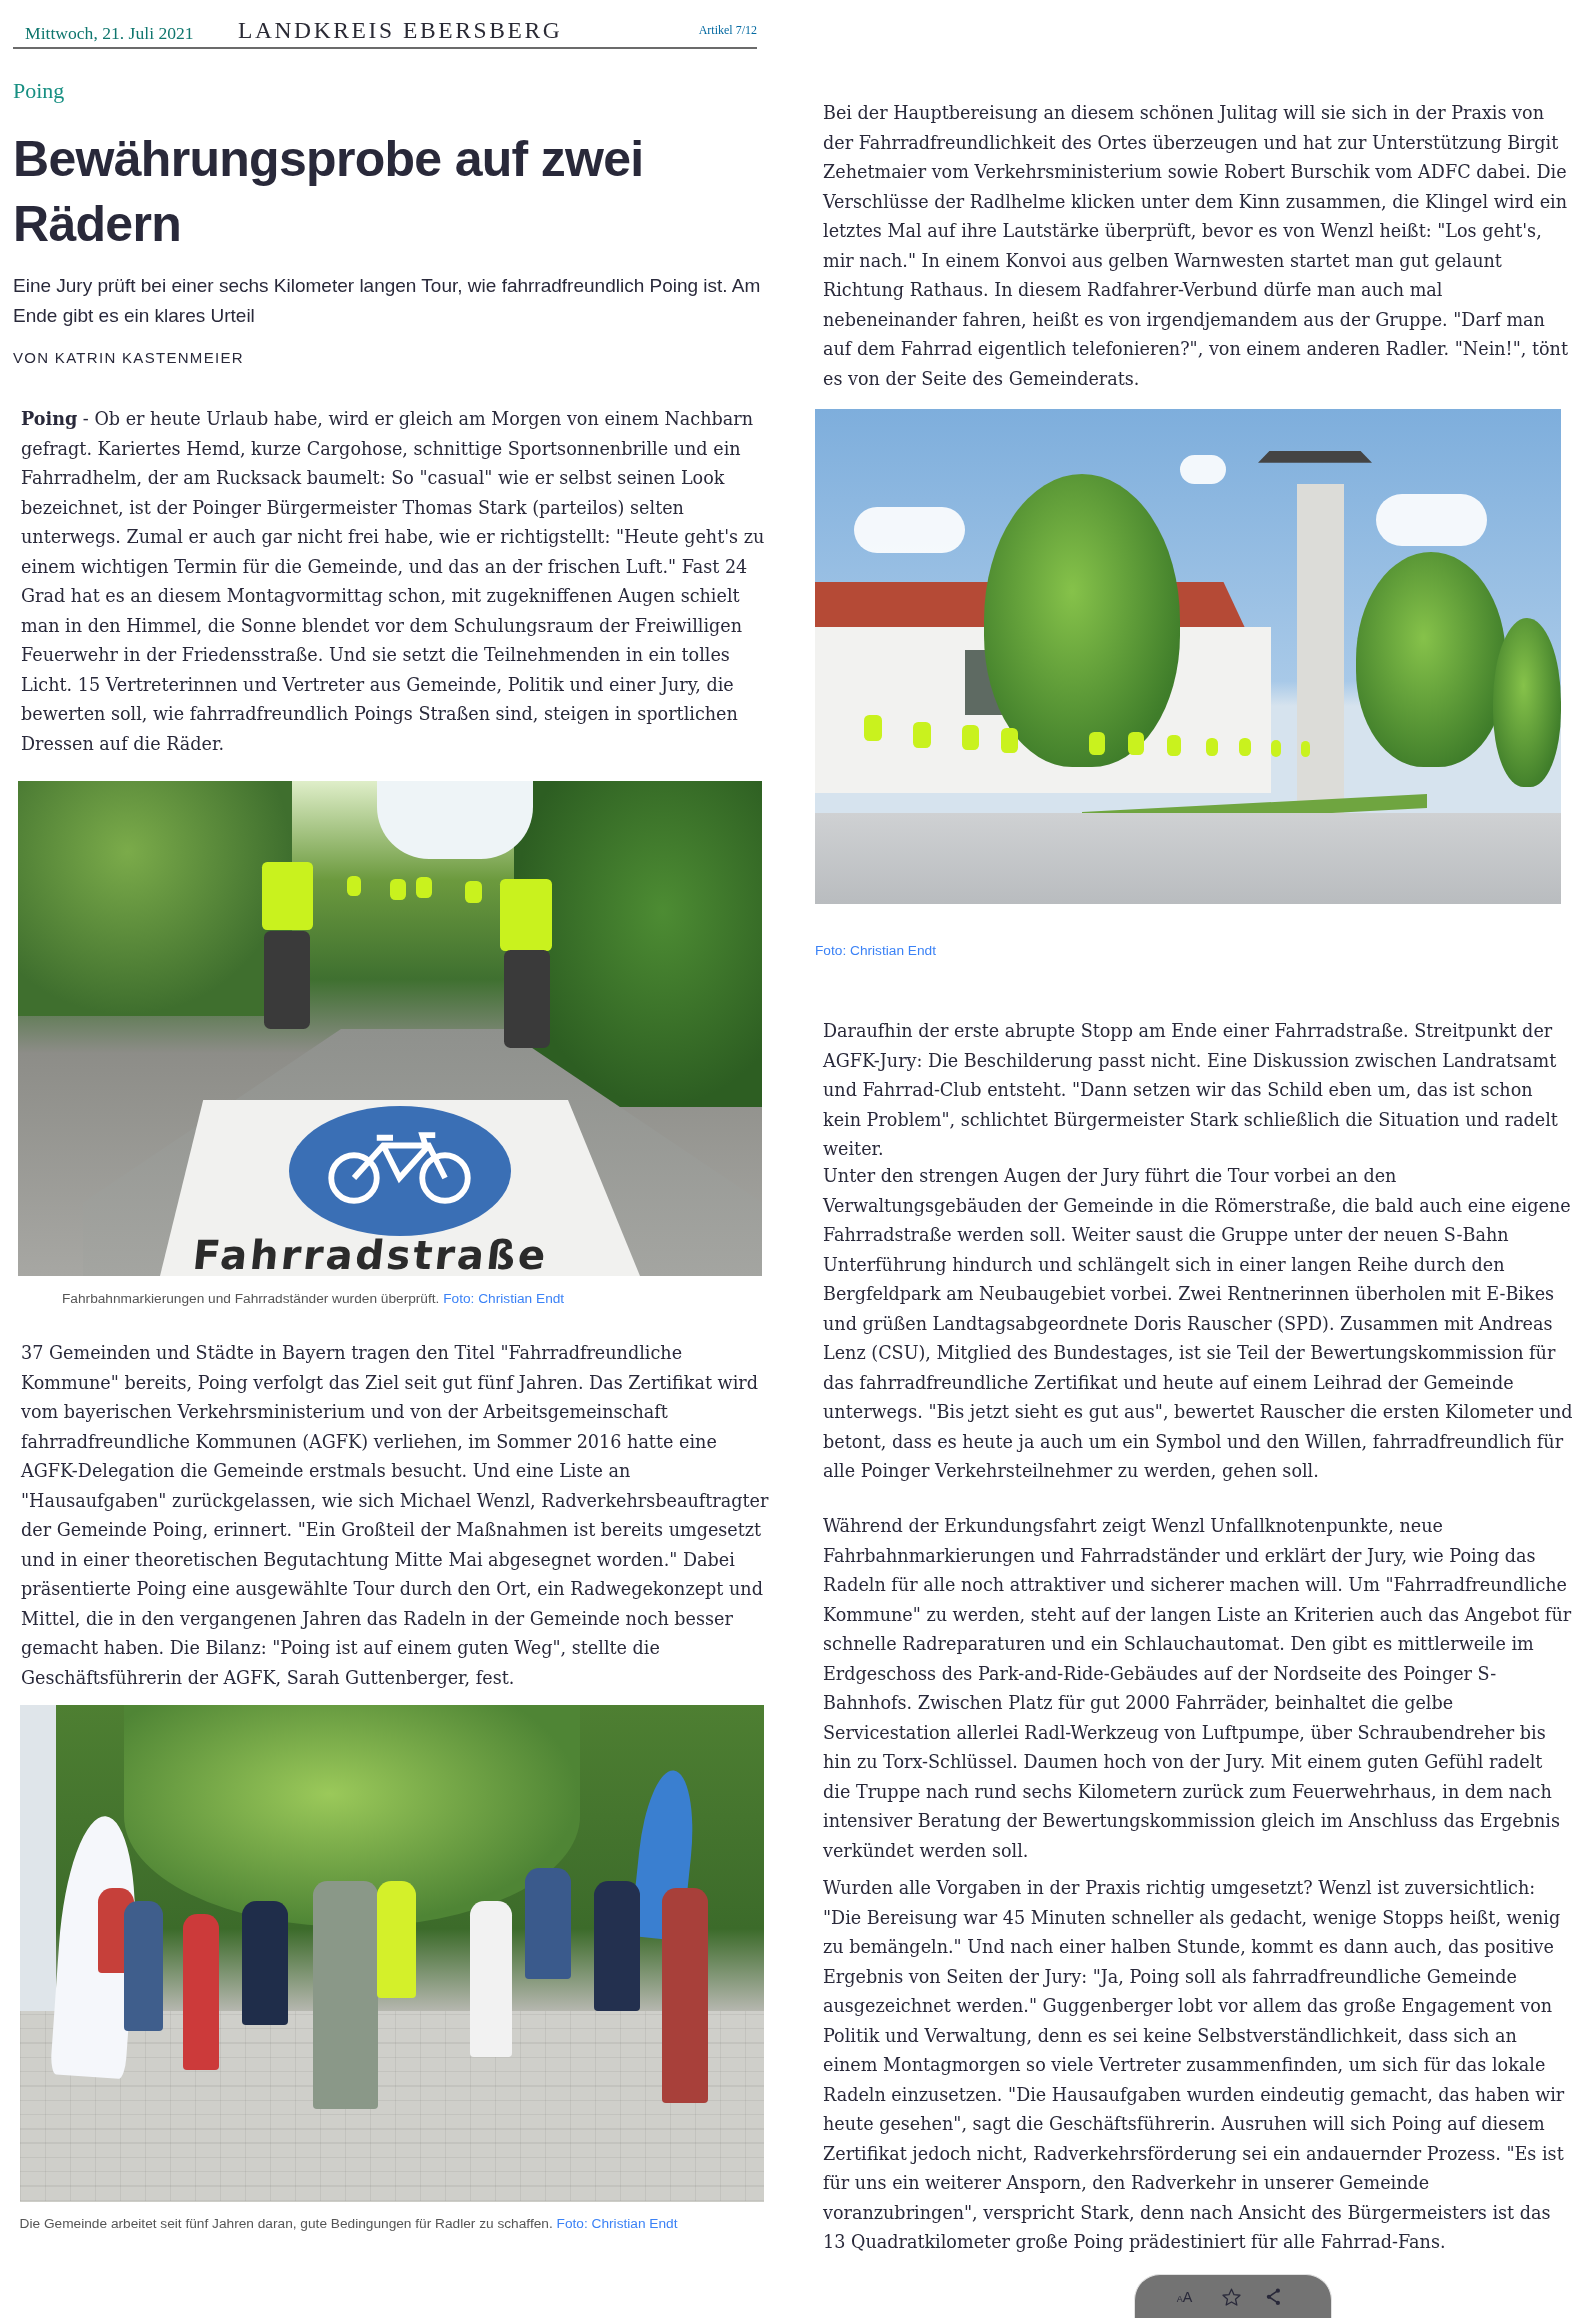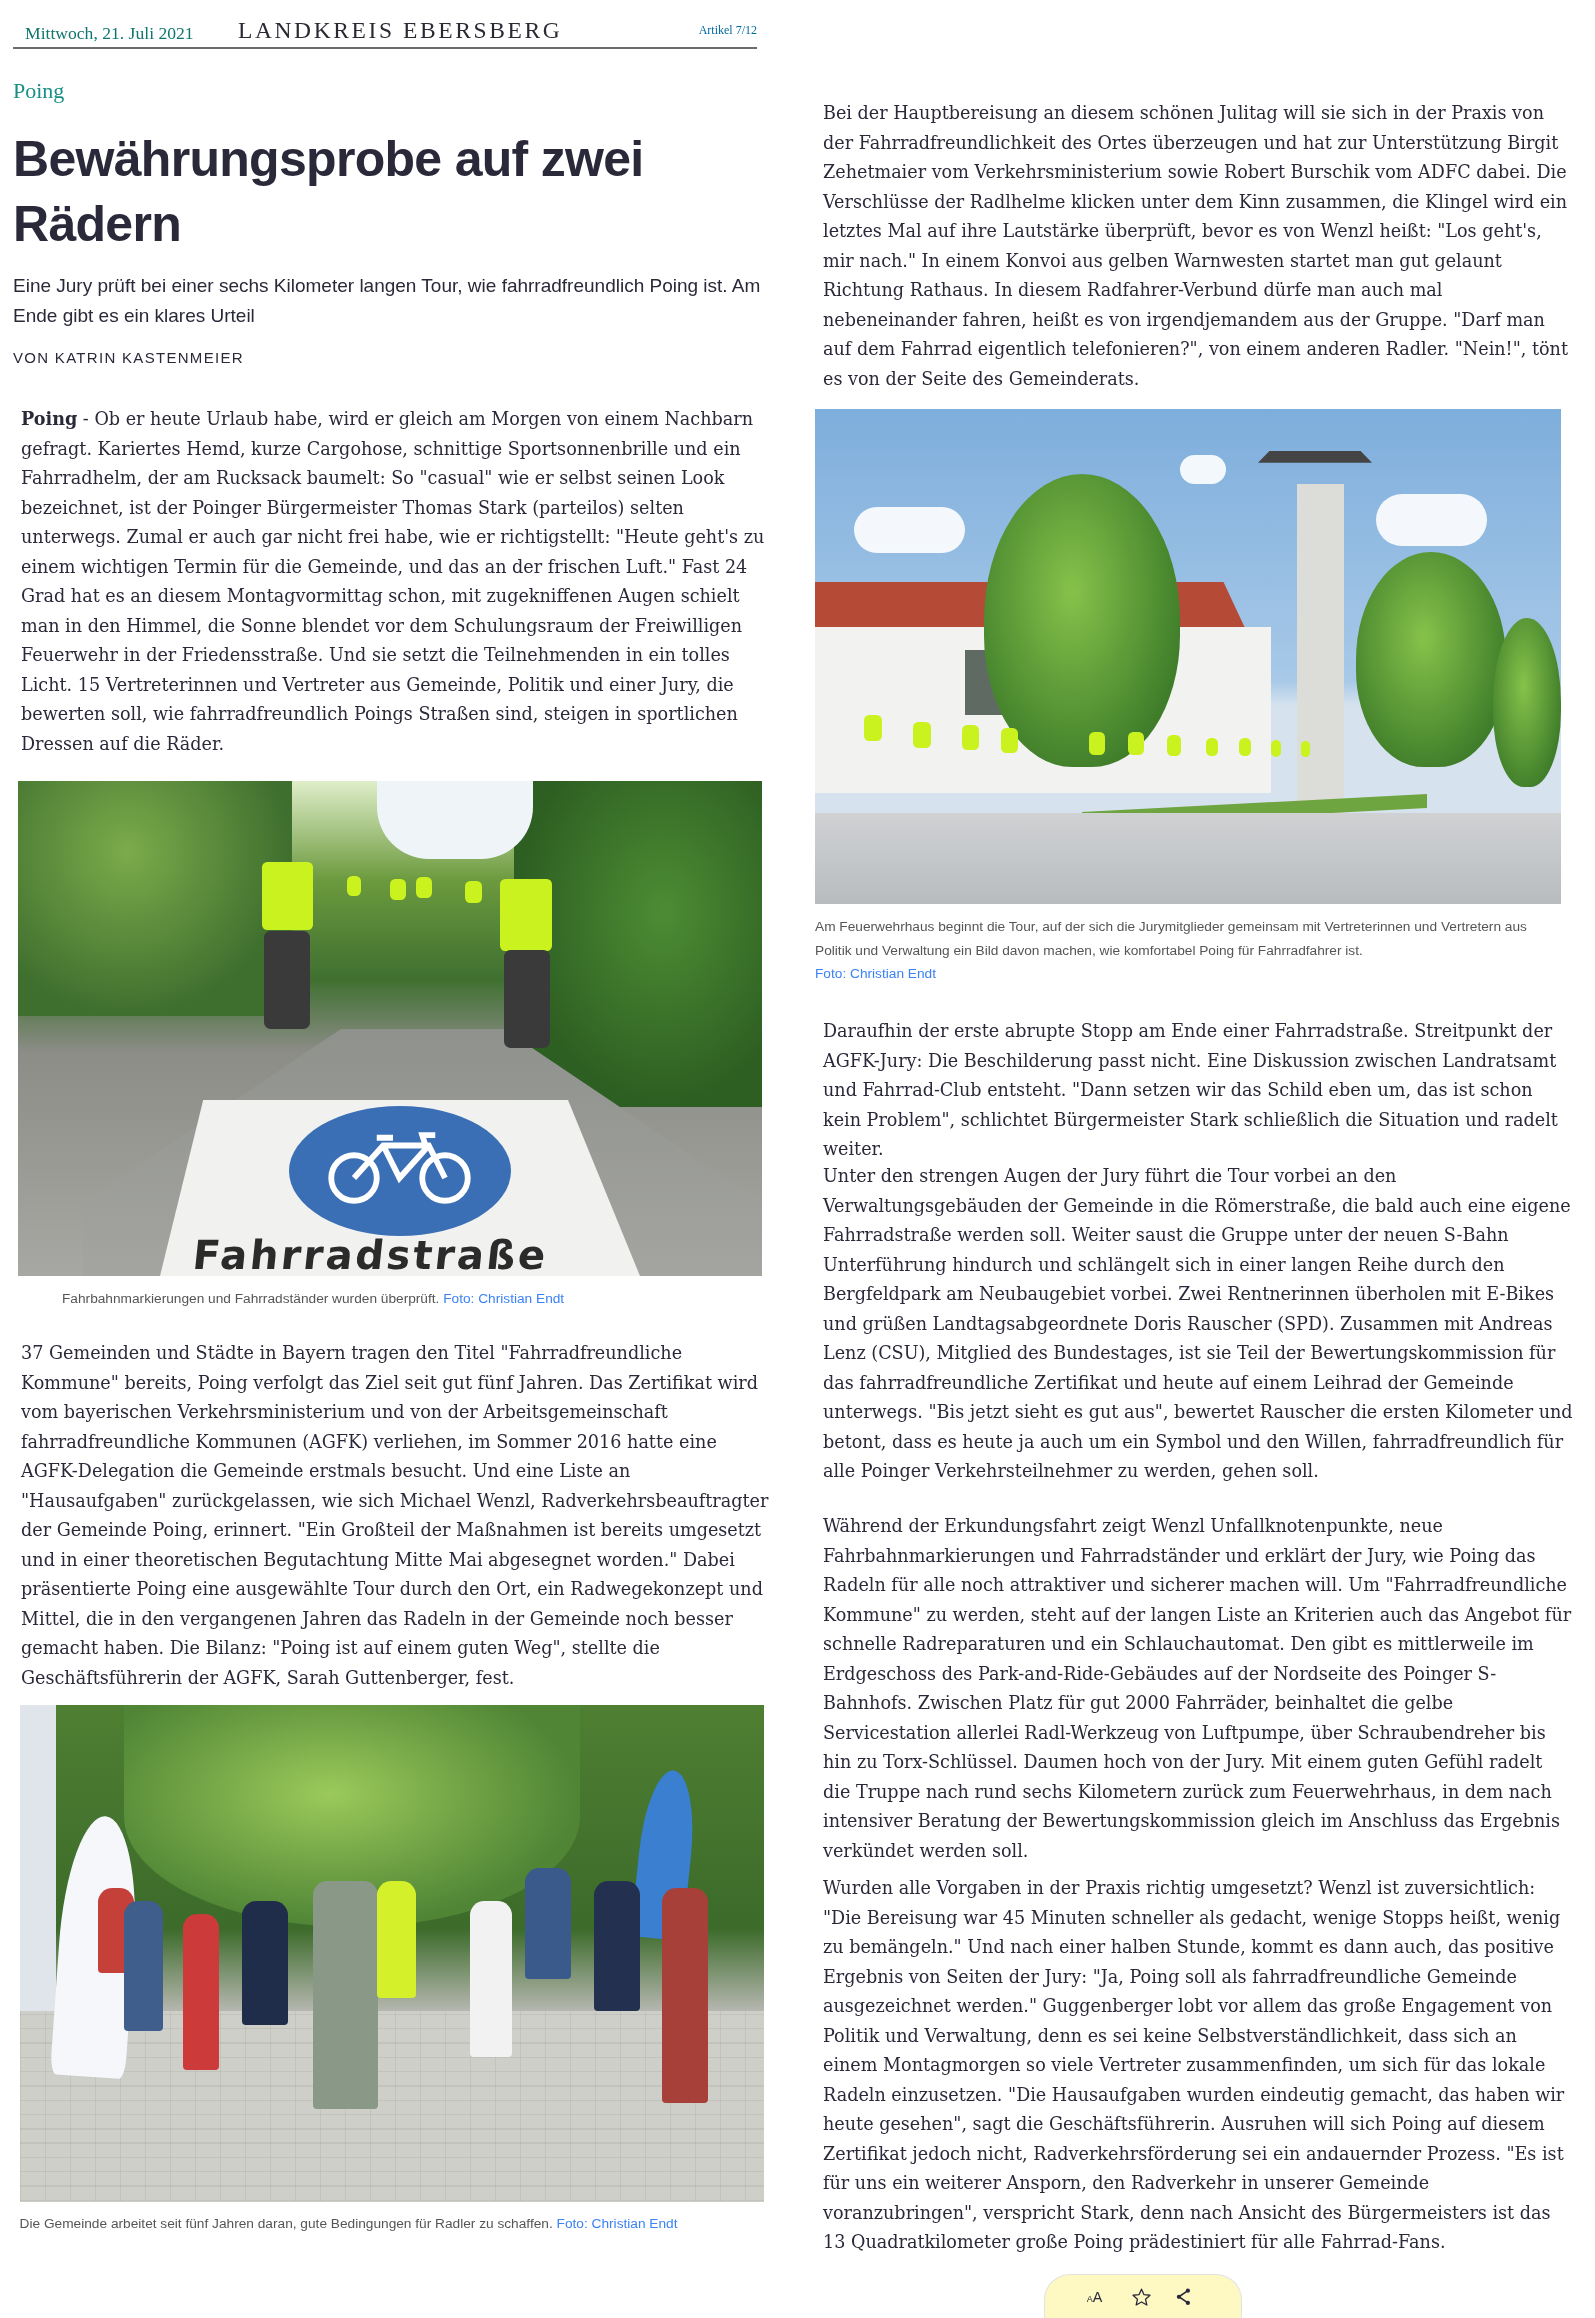--- a/index.html
+++ b/index.html
@@ -58,21 +58,21 @@
     background: linear-gradient(180deg, #4e7f32 0%, #3c6b2a 45%, #b9b9b3 62%, #cdcdc7 100%); }
   .ph3 .canopy { position:absolute; left:104px; top:0; width:456px; height:222px; background:radial-gradient(ellipse at 45% 40%, #9bc95a, #4f8535 70%); border-radius:0 0 50% 50%; }
   .ph3 .wall { position:absolute; left:0; top:0; width:36px; height:456px; background:#dfe5ea; }
   .ph3 .flag1 { position:absolute; left:39px; top:111px; width:75px; height:261px; background:#f5f7fb; border-radius:60% 60% 10% 10%; transform:rotate(4deg); }
   .ph3 .flag2 { position:absolute; left:619px; top:65px; width:52px; height:169px; background:#3a7fd0; border-radius:60% 60% 10% 10%; transform:rotate(6deg); }
   .ph3 .paving { position:absolute; left:0; top:306px; width:744px; height:190px;
     background-image: repeating-linear-gradient(90deg, rgba(0,0,0,.06) 0 1.3px, transparent 1.3px 25px), repeating-linear-gradient(0deg, rgba(0,0,0,.06) 0 1.3px, transparent 1.3px 14.3px); background-color:#cfcfca; }
   .person { position:absolute; border-radius:14.3px 14.3px 3.9px 3.9px; }
 
   
-  .toolbar { position:absolute; left:1044px; top:2274px; width:196px; height:43px; border:1.3px solid #e2e2e2; border-bottom:none; border-radius:26px 26px 0 0; background:#fef9c3; }
+  .toolbar { position:absolute; left:1134px; top:2274px; width:196px; height:43px; border:1.3px solid #e2e2e2; border-bottom:none; border-radius:26px 26px 0 0; background:#737373; }
   .toolbar .tb { position:absolute; top:9px; height:26px; width:29px; display:flex; align-items:center; justify-content:center; cursor:pointer; color:#29293a; }
   .toolbar .aa { left:35px; font-family:"Liberation Sans", sans-serif; font-size:14.3px; }
   .toolbar .aa small { font-size:9px; }
   .toolbar .star { left:82px; }
   .toolbar .share { left:124px; }
 </style>
 </head>
 <body>
 
 <div class="masthead">
@@ -163,21 +163,21 @@
   <div class="rider" style="left:186px;top:319px;width:17px;height:25px;"></div>
   <div class="rider" style="left:274px;top:323px;width:15.6px;height:23px;"></div>
   <div class="rider" style="left:313px;top:323px;width:15.6px;height:23px;"></div>
   <div class="rider" style="left:352px;top:326px;width:14.3px;height:21px;"></div>
   <div class="rider" style="left:391px;top:329px;width:11.7px;height:18px;"></div>
   <div class="rider" style="left:424px;top:329px;width:11.7px;height:18px;"></div>
   <div class="rider" style="left:456px;top:331px;width:10.4px;height:17px;"></div>
   <div class="rider" style="left:486px;top:332px;width:9px;height:15.6px;"></div>
 </div>
 <div class="caption" style="left:815px;top:915px;width:750px;">
-  <span>Am Feuerwehrhaus beginnt die Tour, auf der sich die Jurymitglieder gemeinsam mit Vertreterinnen und Vertretern aus Politik und Verwaltung ein Bild davon machen, wie komfortabel Poing für Fahrradfahrer ist.</span><br>
+  <br>
   <span class="credit">Foto: Christian Endt</span>
 </div>
 
 <p class="p right-col" style="top:1009px;">Daraufhin der erste abrupte Stopp am Ende einer Fahrradstraße. Streitpunkt der AGFK-Jury: Die Beschilderung passt nicht. Eine Diskussion zwischen Landratsamt und Fahrrad-Club entsteht. "Dann setzen wir das Schild eben um, das ist schon kein Problem", schlichtet Bürgermeister Stark schließlich die Situation und radelt weiter.</p>
 <p class="p right-col" style="top:1154px;">Unter den strengen Augen der Jury führt die Tour vorbei an den Verwaltungsgebäuden der Gemeinde in die Römerstraße, die bald auch eine eigene Fahrradstraße werden soll. Weiter saust die Gruppe unter der neuen S-Bahn Unterführung hindurch und schlängelt sich in einer langen Reihe durch den Bergfeldpark am Neubaugebiet vorbei. Zwei Rentnerinnen überholen mit E-Bikes und grüßen Landtagsabgeordnete Doris Rauscher (SPD). Zusammen mit Andreas Lenz (CSU), Mitglied des Bundestages, ist sie Teil der Bewertungskommission für das fahrradfreundliche Zertifikat und heute auf einem Leihrad der Gemeinde unterwegs. "Bis jetzt sieht es gut aus", bewertet Rauscher die ersten Kilometer und betont, dass es heute ja auch um ein Symbol und den Willen, fahrradfreundlich für alle Poinger Verkehrsteilnehmer zu werden, gehen soll.</p>
 <p class="p right-col" style="top:1504px;">Während der Erkundungsfahrt zeigt Wenzl Unfallknotenpunkte, neue Fahrbahnmarkierungen und Fahrradständer und erklärt der Jury, wie Poing das Radeln für alle noch attraktiver und sicherer machen will. Um "Fahrradfreundliche Kommune" zu werden, steht auf der langen Liste an Kriterien auch das Angebot für schnelle Radreparaturen und ein Schlauchautomat. Den gibt es mittlerweile im Erdgeschoss des Park-and-Ride-Gebäudes auf der Nordseite des Poinger S-Bahnhofs. Zwischen Platz für gut 2000 Fahrräder, beinhaltet die gelbe Servicestation allerlei Radl-Werkzeug von Luftpumpe, über Schraubendreher bis hin zu Torx-Schlüssel. Daumen hoch von der Jury. Mit einem guten Gefühl radelt die Truppe nach rund sechs Kilometern zurück zum Feuerwehrhaus, in dem nach intensiver Beratung der Bewertungskommission gleich im Anschluss das Ergebnis verkündet werden soll.</p>
 <p class="p right-col" style="top:1866px;">Wurden alle Vorgaben in der Praxis richtig umgesetzt? Wenzl ist zuversichtlich: "Die Bereisung war 45 Minuten schneller als gedacht, wenige Stopps heißt, wenig zu bemängeln." Und nach einer halben Stunde, kommt es dann auch, das positive Ergebnis von Seiten der Jury: "Ja, Poing soll als fahrradfreundliche Gemeinde ausgezeichnet werden." Guggenberger lobt vor allem das große Engagement von Politik und Verwaltung, denn es sei keine Selbstverständlichkeit, dass sich an einem Montagmorgen so viele Vertreter zusammenfinden, um sich für das lokale Radeln einzusetzen. "Die Hausaufgaben wurden eindeutig gemacht, das haben wir heute gesehen", sagt die Geschäftsführerin. Ausruhen will sich Poing auf diesem Zertifikat jedoch nicht, Radverkehrsförderung sei ein andauernder Prozess. "Es ist für uns ein weiterer Ansporn, den Radverkehr in unserer Gemeinde voranzubringen", verspricht Stark, denn nach Ansicht des Bürgermeisters ist das 13 Quadratkilometer große Poing prädestiniert für alle Fahrrad-Fans.</p>
 
 <div class="toolbar">
   <div class="tb aa">

